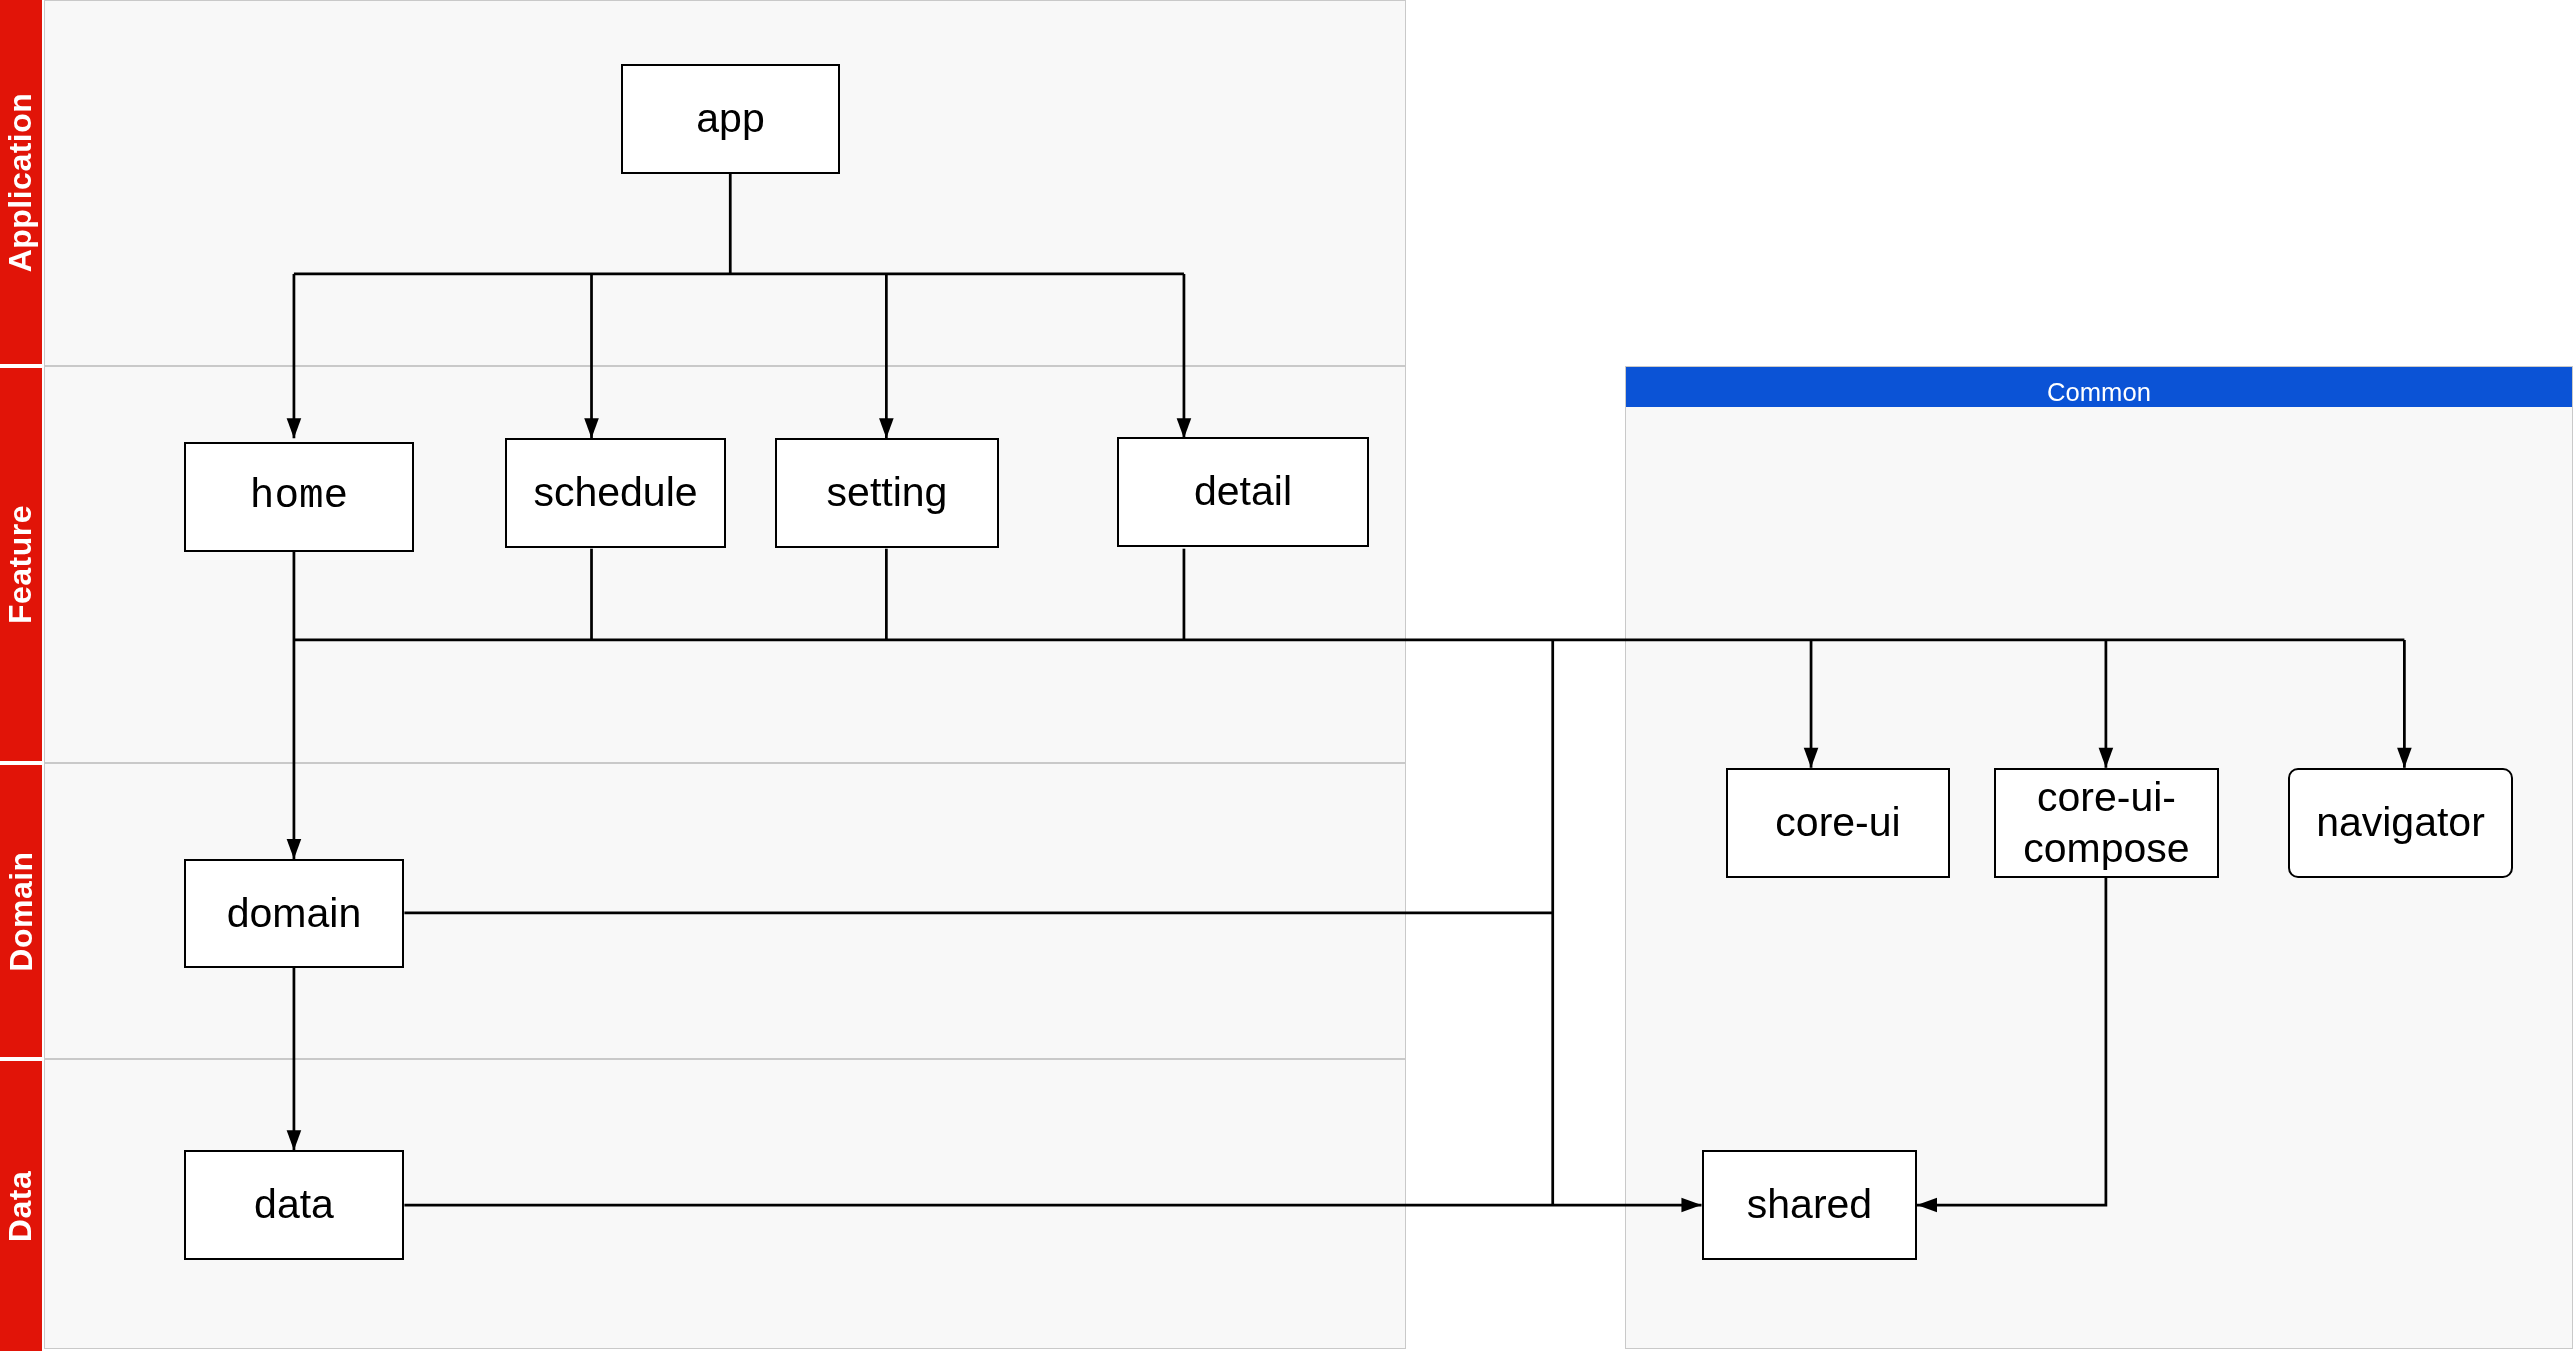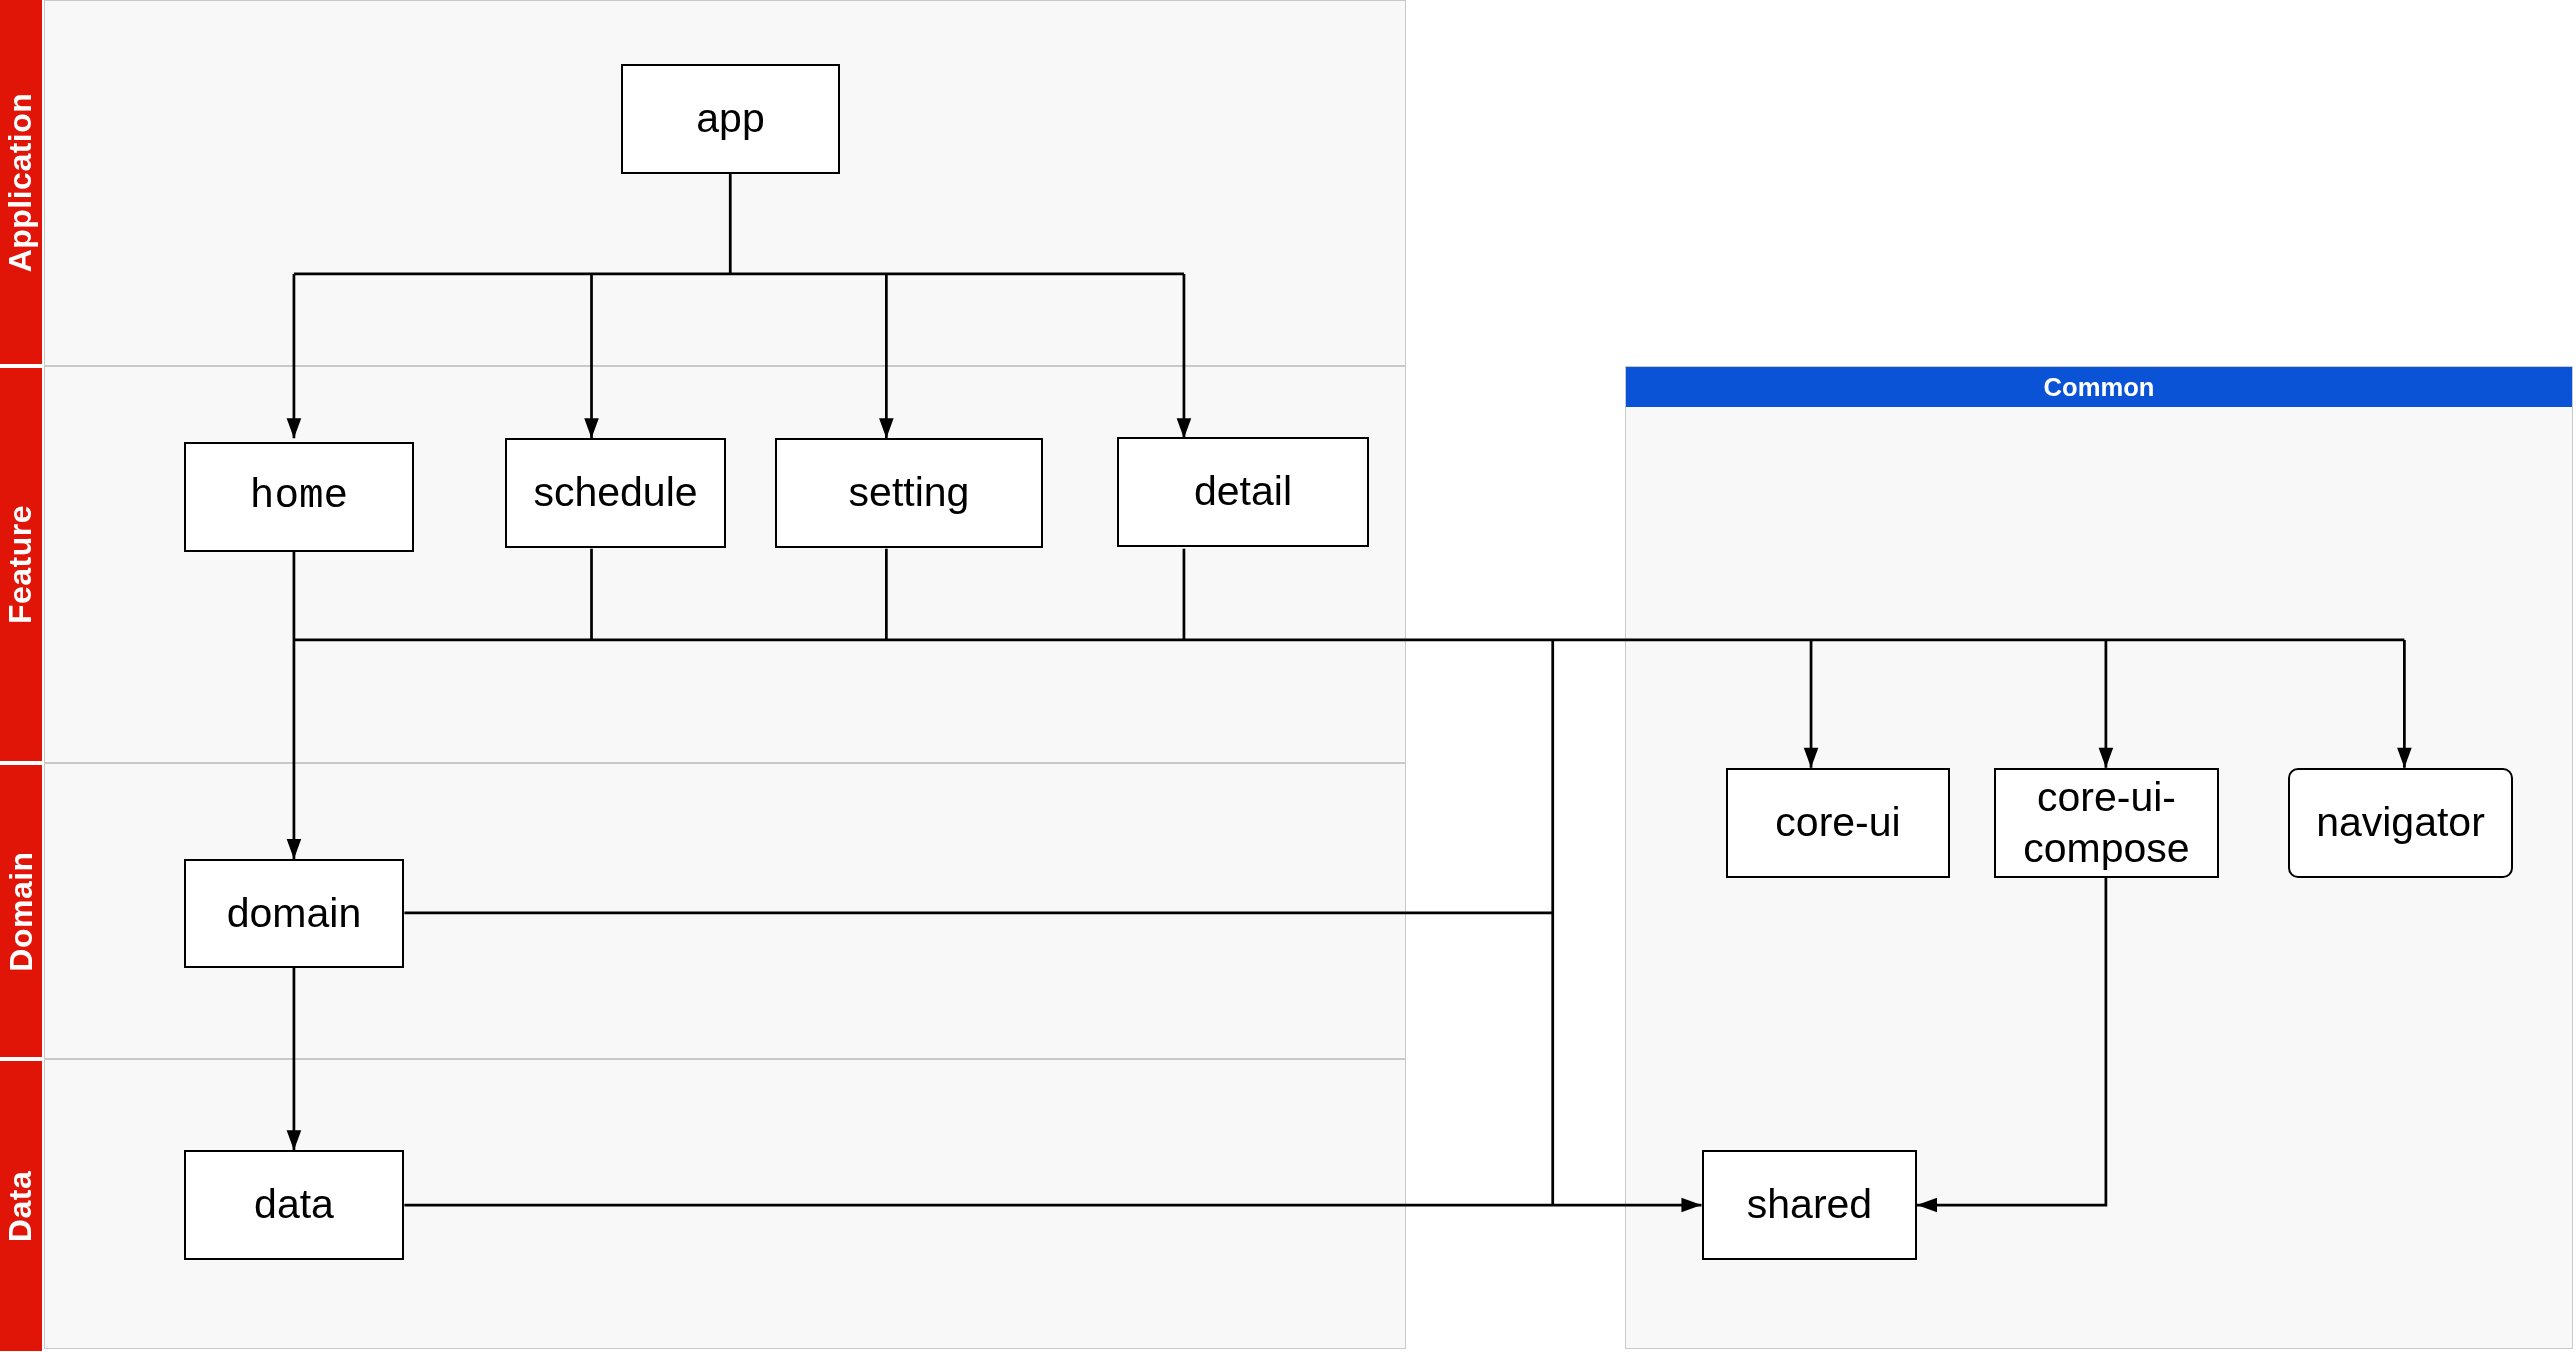--- a/index.html
+++ b/index.html
@@ -32,22 +32,22 @@
     font-weight:bold;font-size:32px;letter-spacing:0.5px;
   }
   .node{
     position:absolute;background:var(--node-bg);border:2.7px solid var(--node-border);
     box-sizing:border-box;display:flex;align-items:center;justify-content:center;
     text-align:center;font-size:41px;color:var(--node-text);line-height:1.25;
     padding:0 9px;word-break:break-word;
   }
   .common-header{
     position:absolute;left:0;top:0;width:100%;height:40px;
-    background:var(--common-header-bg);display:flex;align-items:center;justify-content:center;
-    color:var(--label-text);font-weight:bold;font-size:25.6px;
+    background:var(--common-header-bg);display:flex;align-items:flex-end;justify-content:center;
+    color:var(--label-text);font-weight:normal;font-size:25.6px;
   }
   svg.edges{position:absolute;left:0;top:0;pointer-events:none;}
   svg.edges path{stroke:var(--edge-color);stroke-width:3;fill:none;}
   svg.edges .arrowhead{fill:var(--edge-color);stroke:none;}
 </style>
 </head>
 <body>
 
 <div class="canvas">
 
@@ -104,21 +104,21 @@
 
   <div class="node" style="left:621px;top:64px;width:219px;height:110px;">
     <span>app</span>
   </div>
   <div class="node" style="left:184px;top:442px;width:230px;height:110px;font-family:Liberation Mono, monospace;">
     <span>home</span>
   </div>
   <div class="node" style="left:505px;top:438px;width:221px;height:110px;">
     <span>schedule</span>
   </div>
-  <div class="node" style="left:775px;top:438px;width:268px;height:110px;">
+  <div class="node" style="left:775px;top:438px;width:224px;height:110px;">
     <span>setting</span>
   </div>
   <div class="node" style="left:1073px;top:437px;width:252px;height:110px;margin-left:44px;">
     <span>detail</span>
   </div>
   <div class="node" style="left:184px;top:859px;width:220px;height:109px;">
     <span>domain</span>
   </div>
   <div class="node" style="left:184px;top:1150px;width:220px;height:110px;">
     <span>data</span>

